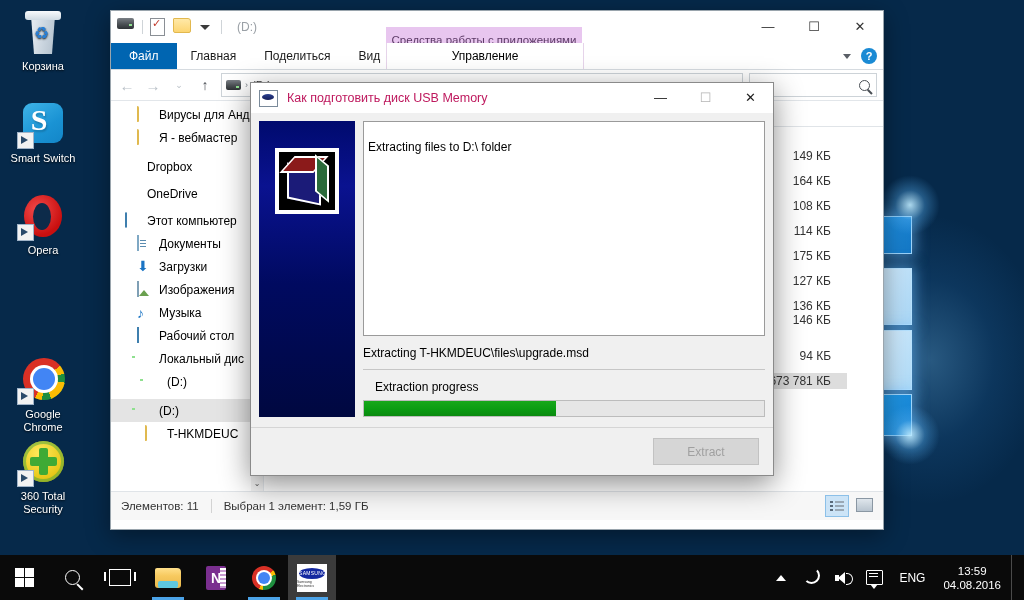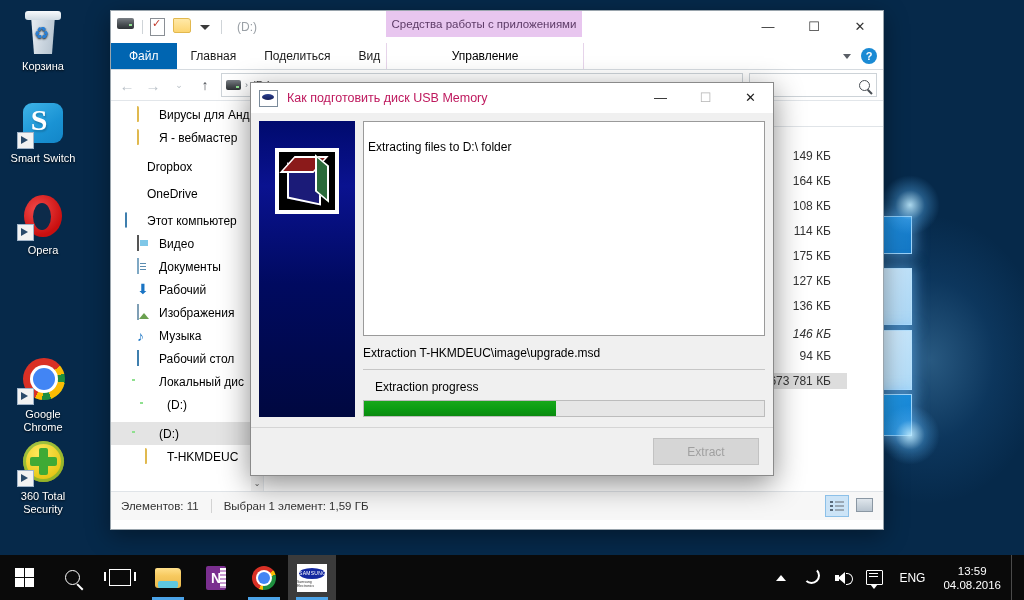--- a/index.html
+++ b/index.html
@@ -212,21 +212,21 @@
   .caret-down-small {
     width: 0; height: 0;
     border-left: 5px solid transparent;
     border-right: 5px solid transparent;
     border-top: 5px solid #3a3a3a;
   }
   #exp-title-text {
     margin-left: 8px; color: #9aa0a6; font-size: 12px;
   }
   #exp-ribbon-tabgroup {
-    position: absolute; left: 275px; top: 0;
+    position: absolute; left: 275px; top: 16px;
     width: 196px; height: 26px;
     background: #e8c6ef;
     color: #5c3a66;
     font-size: 11.5px;
     text-align: center;
     line-height: 26px;
   }
   #exp-wincontrols {
     position: absolute; right: 0; top: 0;
     display: flex;
@@ -973,30 +973,26 @@
       <div class="tree-item">
         <span class="ti-icon"><span class="ic-onedrive"></span></span>
         <span>OneDrive</span>
       </div>
       <div style="height:4px;"></div>
       <div class="tree-item">
         <span class="ti-icon"><span class="ic-pc"></span></span>
         <span>Этот компьютер</span>
       </div>
       <div class="tree-item indent1">
-        <span class="ti-icon"><span class="ic-video"></span></span>
-        <span>Видео</span>
-      </div>
-      <div class="tree-item indent1">
         <span class="ti-icon"><span class="ic-doc"></span></span>
         <span>Документы</span>
       </div>
       <div class="tree-item indent1">
         <span class="ti-icon"><span class="ic-down">⬇</span></span>
-        <span>Рабочий</span>
+        <span>Загрузки</span>
       </div>
       <div class="tree-item indent1">
         <span class="ti-icon"><span class="ic-img"></span></span>
         <span>Изображения</span>
       </div>
       <div class="tree-item indent1">
         <span class="ti-icon"><span class="ic-music">♪</span></span>
         <span>Музыка</span>
       </div>
       <div class="tree-item indent1">
@@ -1032,21 +1028,21 @@
       <div id="col-header">
         <div id="col-size">Размер</div>
       </div>
       <div class="size-row" style="top:48px;">149 КБ</div>
       <div class="size-row" style="top:73px;">164 КБ</div>
       <div class="size-row" style="top:98px;">108 КБ</div>
       <div class="size-row" style="top:123px;">114 КБ</div>
       <div class="size-row" style="top:148px;">175 КБ</div>
       <div class="size-row" style="top:173px;">127 КБ</div>
       <div class="size-row" style="top:198px;">136 КБ</div>
-      <div class="size-row" style="top:226px;font-style:italic;">146 КБ</div>
+      <div class="size-row" style="top:212px;">146 КБ</div>
       <div class="size-row" style="top:248px;">94 КБ</div>
       <div class="size-row selected" style="top:272px; right:36px; background:#ddd; width:126px; padding-right:16px;">1 673 781 КБ</div>
     </div>
   </div>
 
   <div id="exp-status">
     <span>Элементов: 11</span>
     <span class="status-sep"></span>
     <span>Выбран 1 элемент: 1,59 ГБ</span>
     <div id="view-btns">
@@ -1078,21 +1074,21 @@
         <div id="banner-inner">
           <div id="bx-front"></div>
           <div id="bx-top"></div>
           <div id="bx-side"></div>
         </div>
       </div>
     </div>
 
     <div id="dlg-right">
       <div id="dlg-log">Extracting files to D:\ folder</div>
-      <div id="dlg-currentfile">Extraction T-HKMDEUC\image\upgrade.msd</div>
+      <div id="dlg-currentfile">Extracting T-HKMDEUC\files\upgrade.msd</div>
       <div id="dlg-hr"></div>
       <div id="dlg-proglabel">Extraction progress</div>
       <div id="dlg-progtrack">
         <div id="dlg-progfill" style="width: 48%;"></div>
       </div>
     </div>
   </div>
 
   <div id="dlg-footer">
     <div class="dlg-btn disabled">Extract</div>

